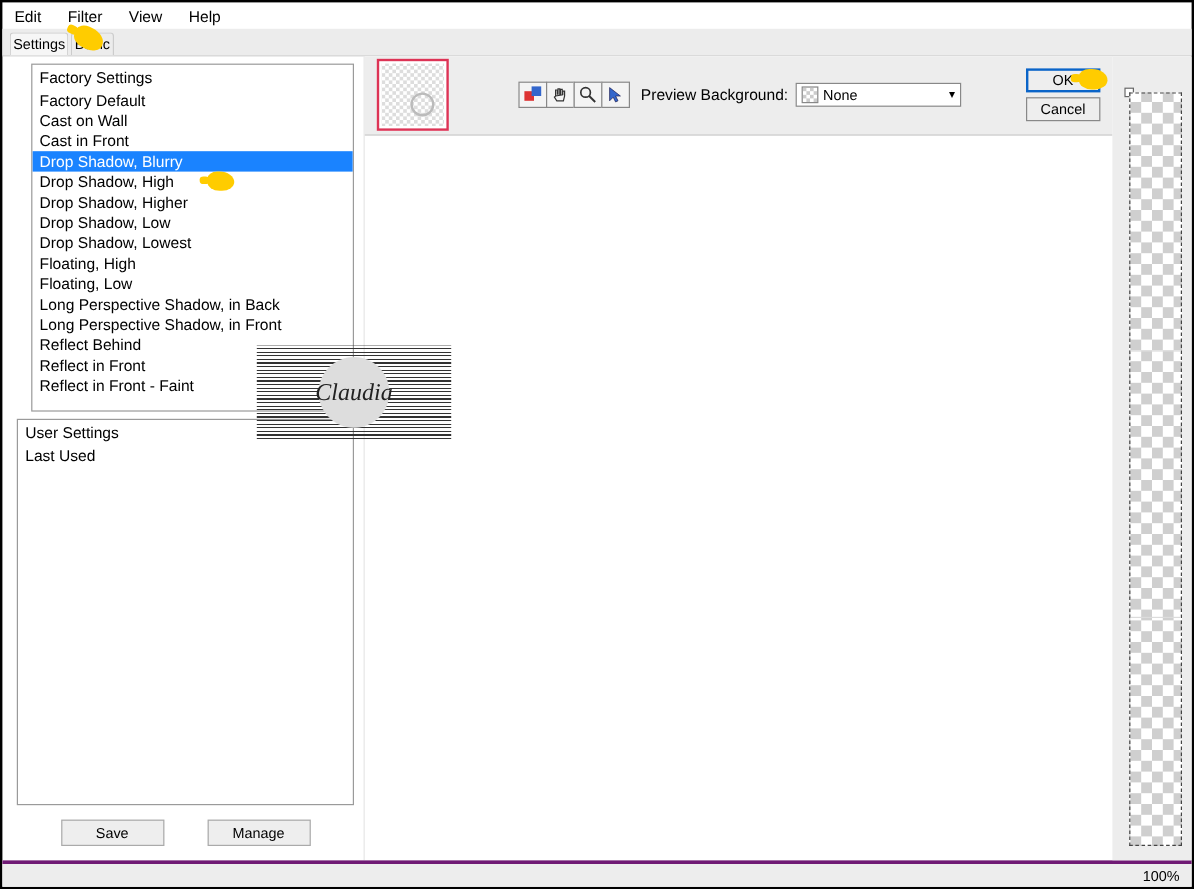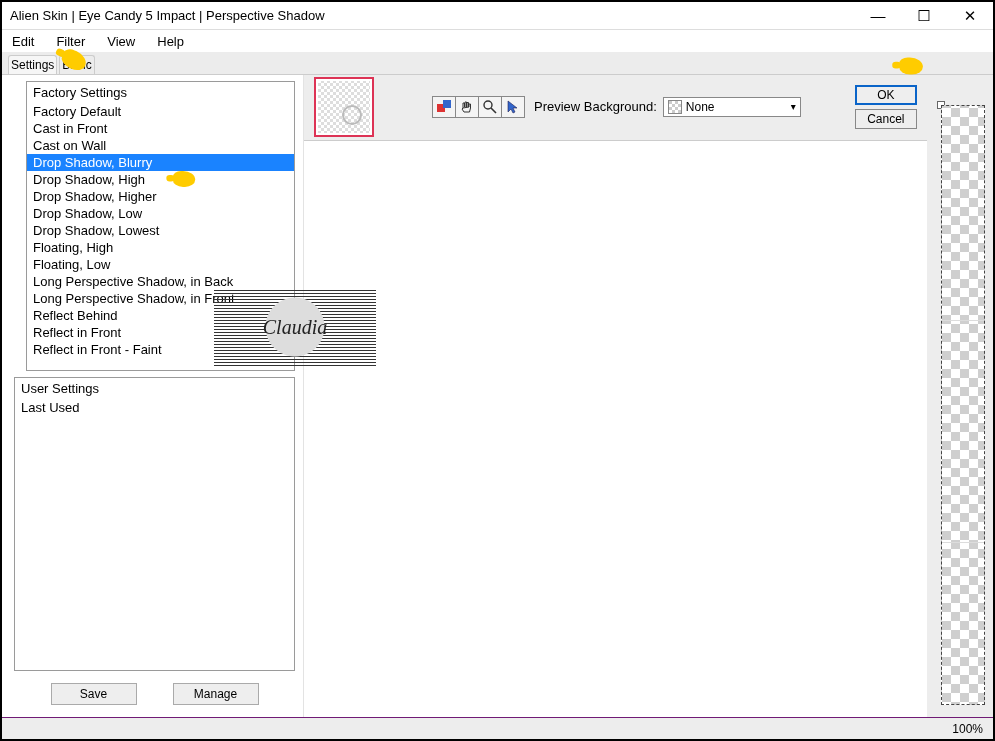--- a/index.html
+++ b/index.html
@@ -31,21 +31,21 @@
   .okbtn.focus { border: 2px solid #0a64c8; }
   .thumb { width: 60px; height: 60px; border: 2px solid #d35; background: #fff; position: relative; }
   .tbicons { display: flex; gap: 0; margin-left: 48px; }
   .tbicon { width: 24px; height: 22px; border: 1px solid #888; background: #f4f4f4; display: flex; align-items: center; justify-content: center; font-size: 13px; cursor: pointer; margin-right: -1px; }
   .pvrow { display: flex; align-items: center; gap: 6px; font-size: 13px; }
   .combo { width: 138px; height: 20px; border: 1px solid #888; background: #fff; display: flex; align-items: center; padding: 0 4px; font-size: 12px; cursor: pointer; }
   .combo .sw { width: 14px; height: 14px; border: 1px solid #888; margin-right: 4px; background: repeating-conic-gradient(#ccc 0 25%, #fff 0 50%) 0/6px 6px; }
   .combo .ar { margin-left: auto; font-size: 10px; }
   .previewwrap { flex: 1; background: #ededed; padding: 18px 8px 8px 0; position: relative; overflow: hidden; }
   .preview { position: absolute; left: 14px; right: 8px; top: 30px; bottom: 12px; border: 1px dashed #444; background: repeating-conic-gradient(#cfcfcf 0 25%, #fff 0 50%) 0/18px 18px; overflow: hidden; }
-  .statusbar { height: 22px; border-top: 1px solid #701a75; background: #ededed; display: flex; align-items: center; padding: 0 10px; font-size: 12px; }
+  .statusbar { height: 22px; border-top: 3px solid #701a75; background: #ededed; display: flex; align-items: center; padding: 0 10px; font-size: 12px; }
   .statusbar .zoom { margin-left: auto; }
   .hand { width: 28px; height: 20px; display: inline-block; background: #fc0; border-radius: 40% 60% 50% 50%; position: relative; }
   .hand::after { content:""; position:absolute; left:-8px; top:5px; width:10px; height:8px; background:#fc0; border-radius:40%; }
   
   .art { position:absolute; right:30px; top:70px; width:380px; height:380px; filter: drop-shadow(4px 8px 10px rgba(0,0,0,.25)); }
   .ring { position:absolute; border-radius:50%; border: 16px solid #e6e6e6; }
   .dot { position:absolute; border-radius:50%; background:#e6e6e6; }
   .ringthin { position:absolute; border-radius:50%; border: 4px solid #cfcfcf; background:transparent; }
   .heart { position:absolute; color:#c9c9c9; font-size:26px; }
   .grid-sep { position:absolute; background:#dcdcdc; }
@@ -58,28 +58,20 @@
   .topbox { position:relative; }
   .okcol { position: relative; padding-left: 44px; }
   ::-webkit-scrollbar { width: 16px; }
   ::-webkit-scrollbar-track { background: #f1f1f1; }
   ::-webkit-scrollbar-thumb { background: #c4c4c4; border:1px solid #999; }
 </style>
 </head>
 <body>
 
 <div class="window">
-  <div class="titlebar">
-    <span class="title">Alien Skin | Eye Candy 5 Impact | Perspective Shadow</span>
-    <div class="winbtns">
-      <div class="winbtn">—</div>
-      <div class="winbtn">☐</div>
-      <div class="winbtn">✕</div>
-    </div>
-  </div>
 
   <div class="menubar">
     <span class="menuitem">Edit</span>
     <span class="menuitem">Filter</span>
     <span class="menuitem">View</span>
     <span class="menuitem">Help</span>
   </div>
 
   <div class="tabbar">
     <div class="tab active">Settings</div>
@@ -90,22 +82,22 @@
   <span class="hand ok-hand"></span>
 
   <div class="body">
     <div class="left">
       <div class="topbox">
         <span class="hand list-hand"></span>
         <div class="lbox top">
           <div class="lhead">Factory Settings</div>
           <div id="factory-items">
               <div class="litem">Factory Default</div>
+              <div class="litem">Cast on Wall</div>
               <div class="litem">Cast in Front</div>
-              <div class="litem">Cast on Wall</div>
               <div class="litem sel">Drop Shadow, Blurry</div>
               <div class="litem">Drop Shadow, High</div>
               <div class="litem">Drop Shadow, Higher</div>
               <div class="litem">Drop Shadow, Low</div>
               <div class="litem">Drop Shadow, Lowest</div>
               <div class="litem">Floating, High</div>
               <div class="litem">Floating, Low</div>
               <div class="litem">Long Perspective Shadow, in Back</div>
               <div class="litem">Long Perspective Shadow, in Front</div>
               <div class="litem">Reflect Behind</div>

